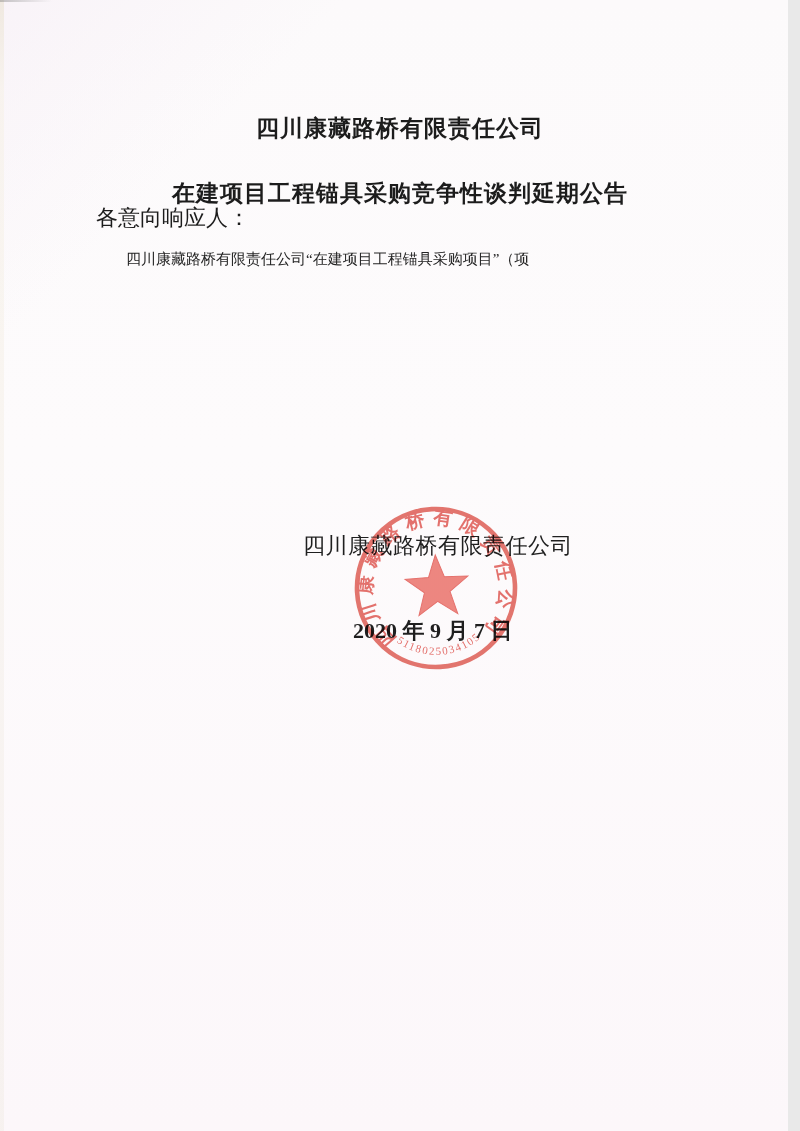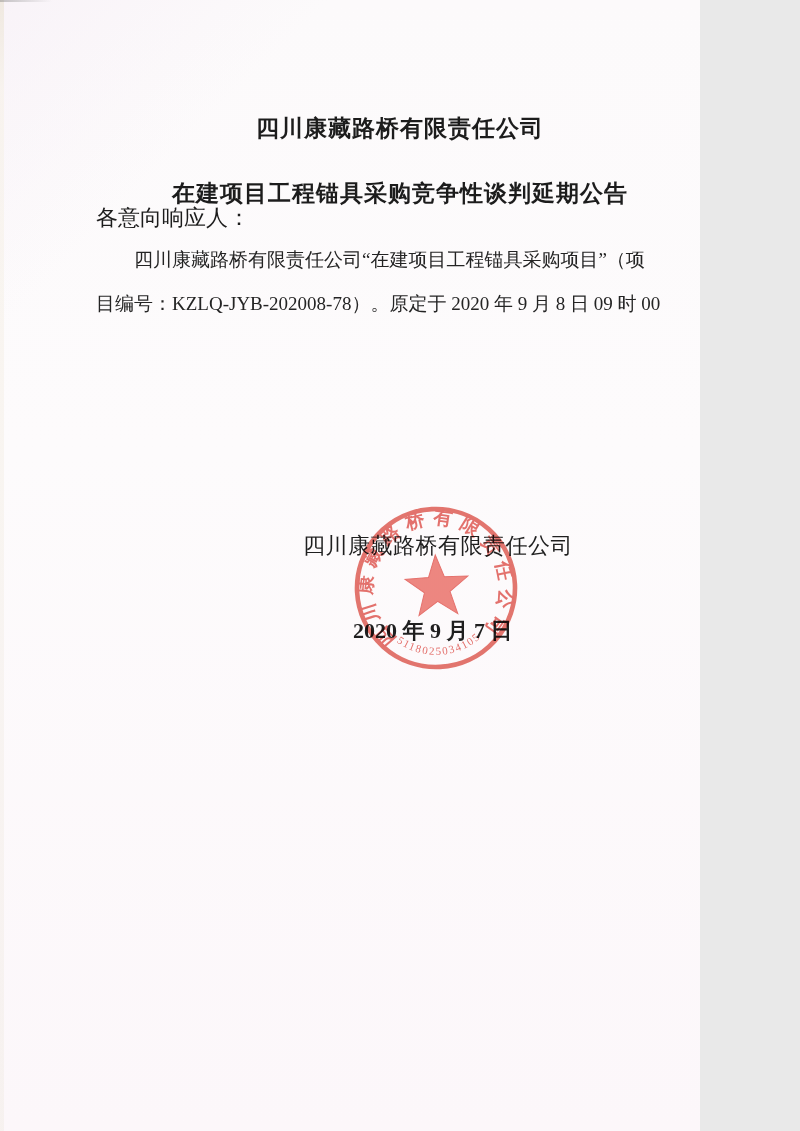--- a/index.html
+++ b/index.html
@@ -3,21 +3,21 @@
 <meta charset="utf-8">
 <style>
   * { margin: 0; padding: 0; box-sizing: border-box; }
   html, body { width: 800px; height: 1131px; }
   body {
     font-family: "Liberation Serif", "DejaVu Serif", serif;
     background: #e9e9e9;
   }
   .page {
     position: relative;
-    width: 700px;
+    width: 788px;
     height: 1131px;
     background:
       linear-gradient(135deg, rgba(246,238,246,.55) 0%, rgba(253,250,252,0) 18%),
       linear-gradient(0deg, #fcf7fa, #fdfbfc 60%, #fcfafb);
     overflow: hidden;
     color: #242424;
   }
   
   .scan-edge-left {
     position: absolute; left: 0; top: 0; width: 4px; height: 100%;
@@ -45,21 +45,21 @@
   .salutation {
     position: absolute; left: 96px; top: 203px;
     font-weight: normal;
     font-size: 22px;
     color: #1c1c1c;
     white-space: nowrap;
   }
 
   .body-text {
     position: absolute; left: 96px; top: 238px; width: 628px;
-    font-size: 19px;
+    font-size: 15px;
     line-height: 43.5px;
     color: #242424;
   }
   .body-line { white-space: nowrap; }
   .body-line.indent { text-indent: 2em; }
 
   .signature {
     position: absolute; left: 303px; top: 531px;
     font-size: 22px;
     letter-spacing: .5px;
@@ -97,21 +97,20 @@
   <div class="scan-edge-top"></div>
 
   <div class="title title-1">四川康藏路桥有限责任公司</div>
 
   <div class="title title-2">在建项目工程锚具采购竞争性谈判延期公告</div>
 
   <div class="salutation">各意向响应人：</div>
 
   <div class="body-text">
     <div class="body-line indent">四川康藏路桥有限责任公司“在建项目工程锚具采购项目”（项</div>
-    <div class="body-line">目编号：KZLQ-JYB-202008-78）。原定于 2020 年 9 月 8 日 09 时 00</div>
   </div>
 
   <div class="signature">四川康藏路桥有限责任公司</div>
 
   <div class="date">2020 年 9 月 7 日</div>
 
   <svg class="seal" viewBox="345 497 184 184">
     <g transform="rotate(-3 436 588)">
 
       <circle cx="436" cy="588" r="79" fill="none" stroke="#dd564c" stroke-width="4.6" stroke-opacity="0.92"></circle>

